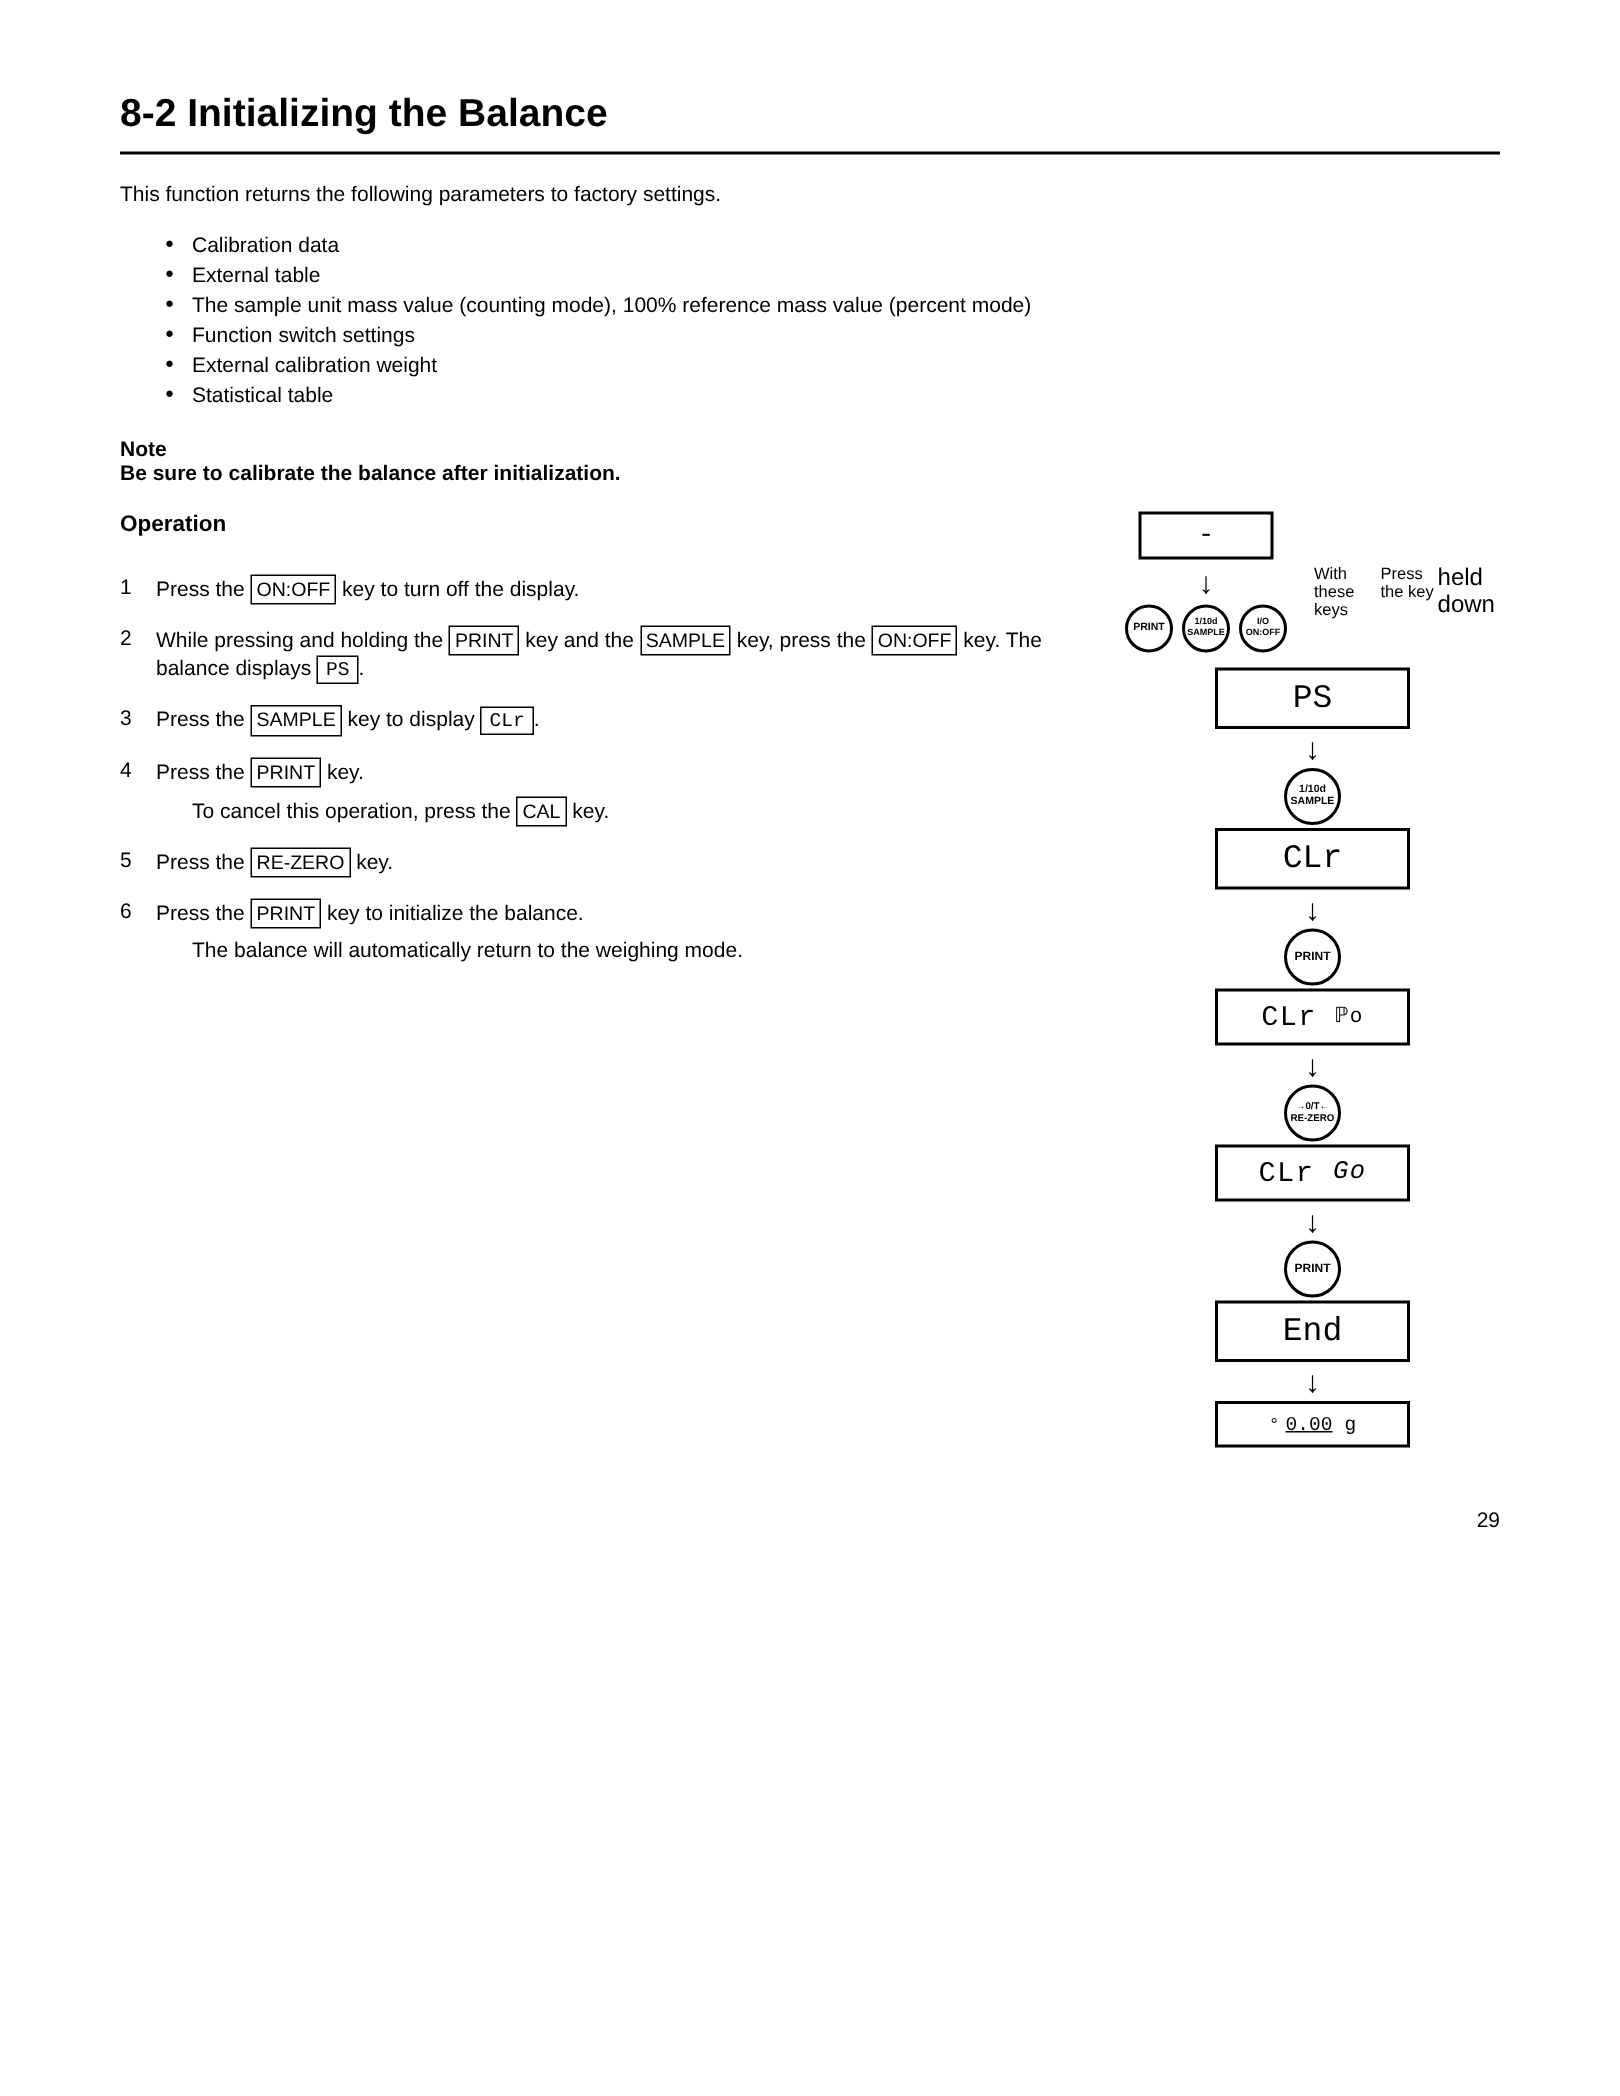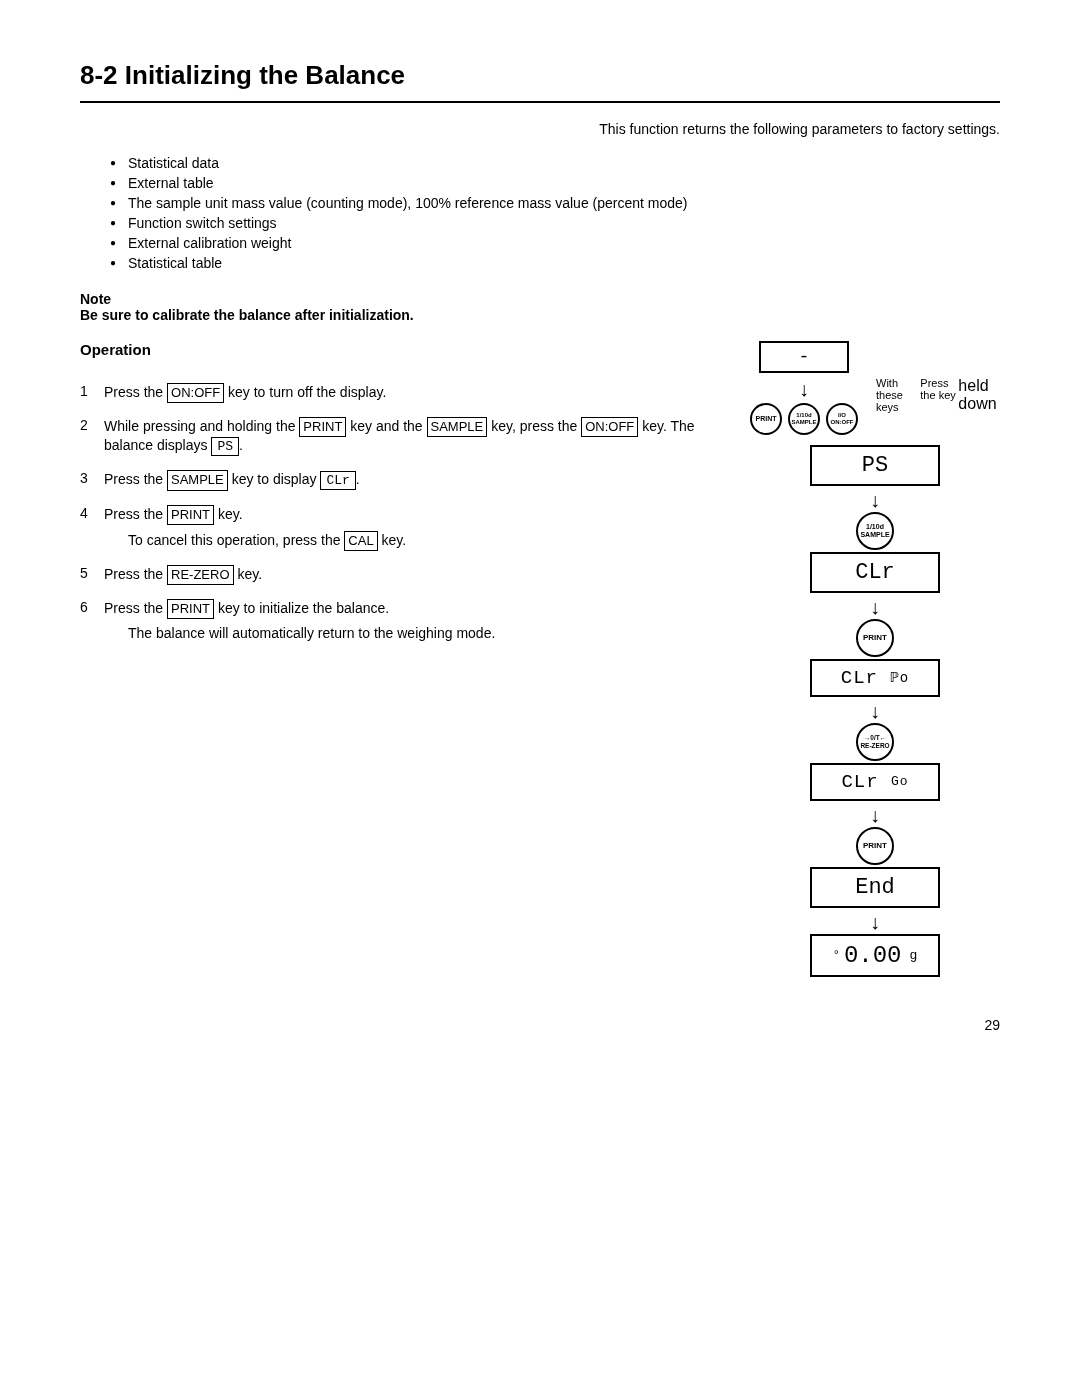--- a/index.html
+++ b/index.html
@@ -21,21 +21,20 @@
 
     .title-rule {
       border: none;
       border-top: 2px solid #000;
       margin-bottom: 18px;
     }
 
     .intro-text {
       margin-bottom: 18px;
       font-size: 14px;
-      text-align: right;
     }
 
     .bullet-list {
       list-style: none;
       margin: 0 0 20px 30px;
     }
 
     .bullet-list li {
       position: relative;
       margin-bottom: 4px;
@@ -263,21 +262,21 @@
   </style>
 </head>
 <body>
 
 <h1 class="page-title">8-2  Initializing the Balance</h1>
 <hr class="title-rule">
 
 <p class="intro-text">This function returns the following parameters to factory settings.</p>
 
 <ul class="bullet-list">
-  <li><span>Statistical data</span></li>
+  <li><span>Calibration data</span></li>
   <li><span>External table</span></li>
   <li><span>The sample unit mass value (counting mode), 100% reference mass value (percent mode)</span></li>
   <li><span>Function switch settings</span></li>
   <li><span>External calibration weight</span></li>
   <li><span>Statistical table</span></li>
 </ul>
 
 <div class="note-section">
   <div class="note-title">Note</div>
   <div class="note-bold">Be sure to calibrate the balance after initialization.</div>
@@ -403,35 +402,35 @@
       <div class="display-box" style="font-size:19px; letter-spacing:1px;">CLr <span style="font-size:14px;vertical-align:middle;">ℙo</span></div>
       <div class="arrow-down">↓</div>
 
       <div class="key-circle">
         <div class="key-label" style="font-size:6.5px;line-height:1.2;">
           <div>→0/T←</div>
           <div>RE-ZERO</div>
         </div>
       </div>
 
-      <div class="display-box" style="font-size:19px; letter-spacing:1px;">CLr <span style="font-size:13px;vertical-align:middle;">Go</span></div>
+      <div class="display-box" style="font-size:19px; letter-spacing:1px;">CLr <span style="font-size:17px;vertical-align:middle;font-style:italic;">Go</span></div>
       <div class="arrow-down">↓</div>
 
       <div class="key-circle">
         <div class="key-label" style="font-size:8px;line-height:1.2;">
           <div>PRINT</div>
         </div>
       </div>
 
       <div class="display-box">End</div>
       <div class="arrow-down">↓</div>
 
       <div class="display-bottom-row">
         <span class="deg-symbol">°</span>
-        <span style="font-size:24px; font-family:'Courier New',monospace;">0.00</span>
+        <span style="font-size:13px; font-family:'Courier New',monospace;text-decoration:underline;">0.00</span>
         <span style="font-size:13px; margin-left:4px;">g</span>
       </div>
 
     </div>
   </div>
 </div>
 
 <div class="page-num">29</div>
 
 </body></html>

